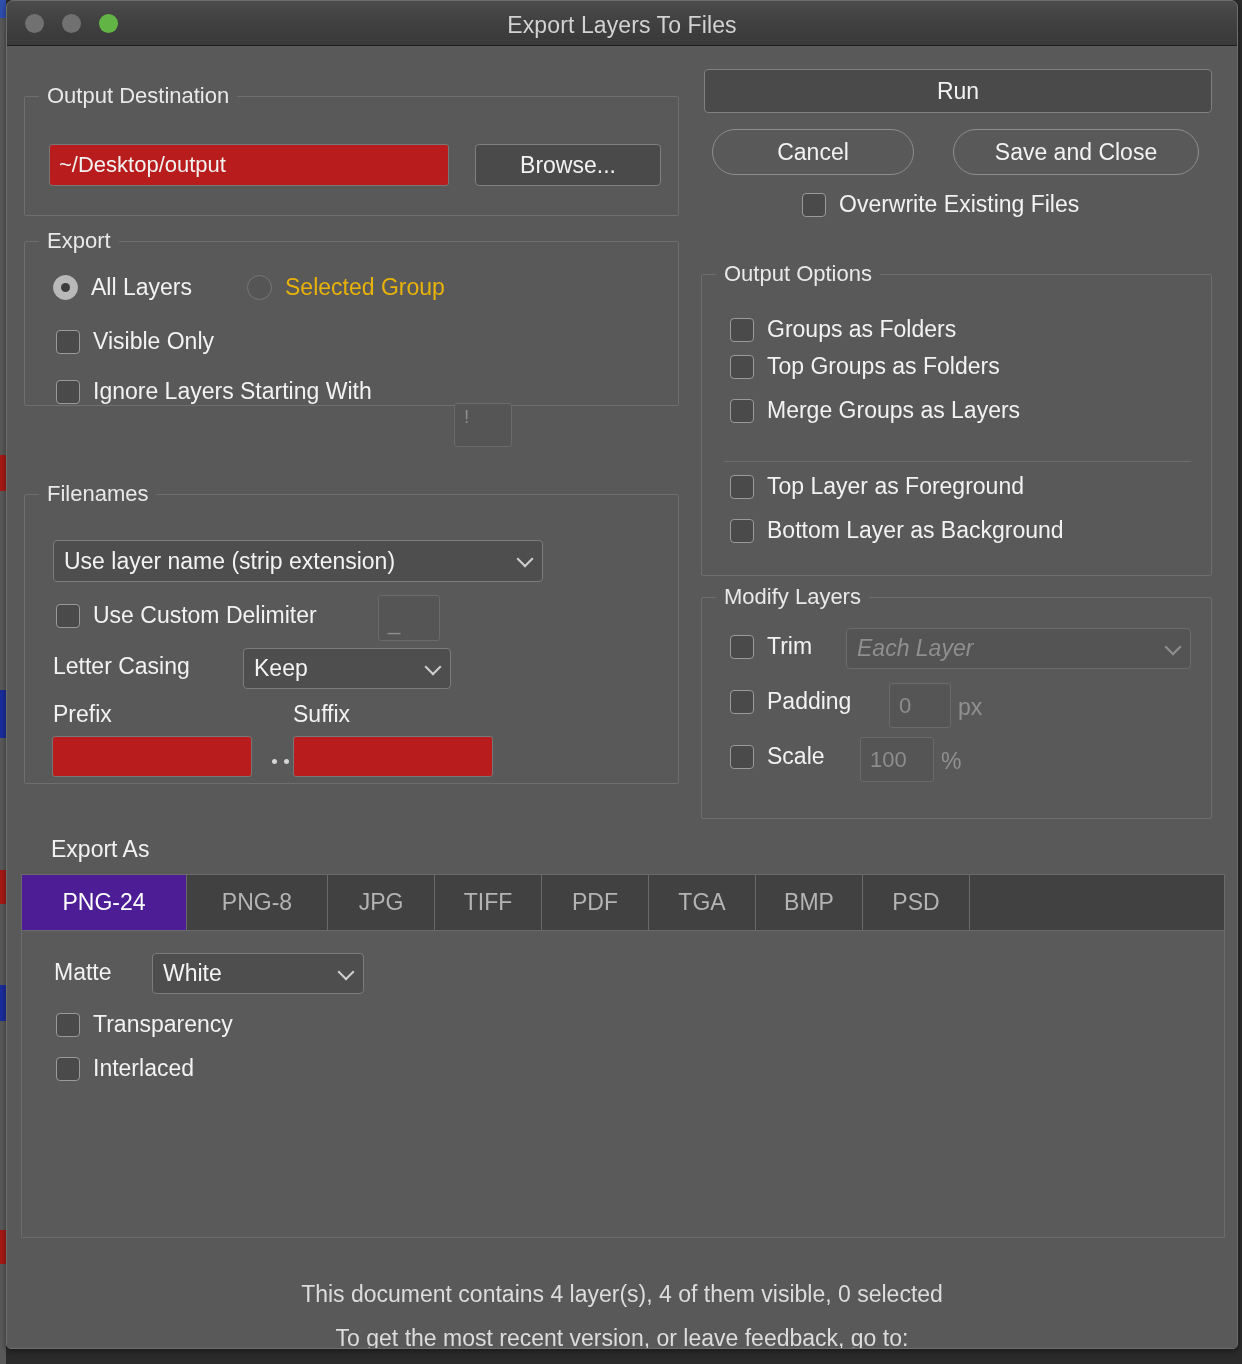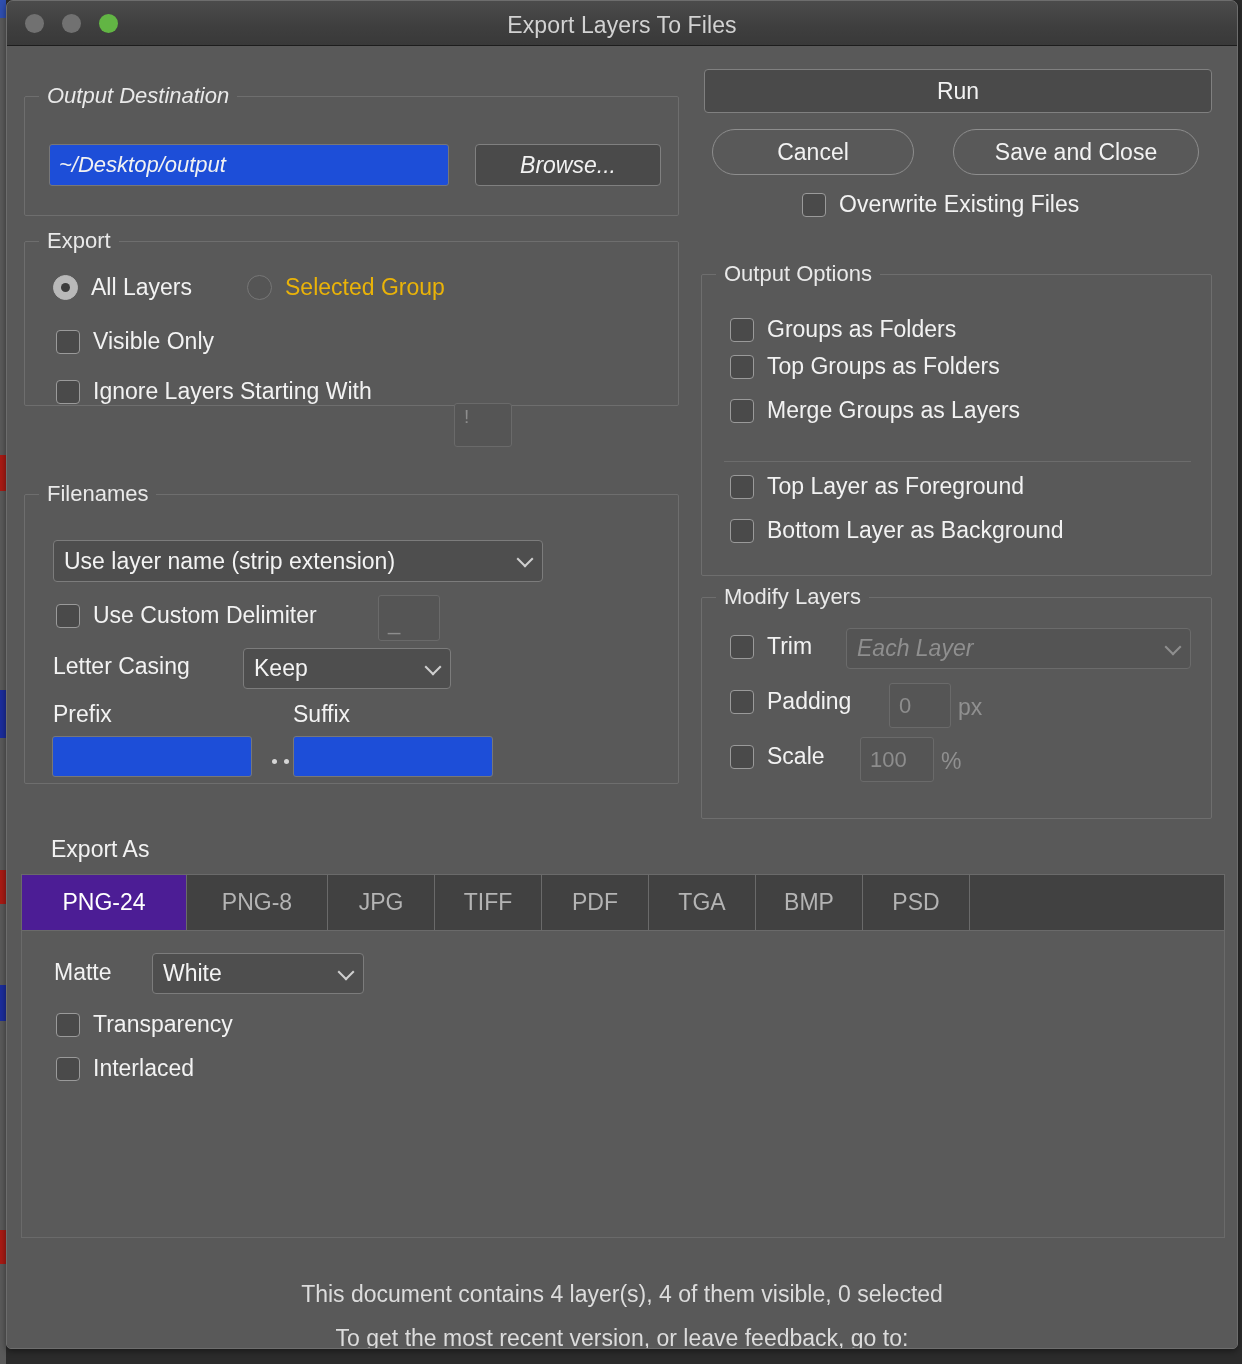--- a/index.html
+++ b/index.html
@@ -44,21 +44,21 @@
 
   
   .group { position: absolute; border: 1px solid #6e6e6e; border-radius: 2px; }
   .group > .legend {
     position: absolute; top: -14px; left: 14px; padding: 0 8px;
     background: #595959; font-size: 22px; color: #e9e9e9; white-space: nowrap;
   }
 
   
   .tf {
-    background: #1d4ed8; border: 1px solid #777777; border-radius: 3px;
+    background: #b91c1c; border: 1px solid #777777; border-radius: 3px;
     color: #f2f2f2; font-size: 22px; display: flex; align-items: center;
     padding: 0 9px; white-space: nowrap; overflow: hidden;
   }
   .tf.dim { color: #8d8d8d; border-color: #6a6a6a; background: #555555; }
 
   .btn {
     background: #4a4a4a; border: 1px solid #808080; border-radius: 4px;
     color: #f2f2f2; font-size: 23px;
     display: flex; align-items: center; justify-content: center;
   }
@@ -147,21 +147,21 @@
     <div class="lights">
       <span class="light close"></span>
       <span class="light min"></span>
       <span class="light max"></span>
     </div>
     <div class="title">Export Layers To Files</div>
   </div>
 
   <div id="body">
 
-    <div class="group" style="left:17px; top:50px; width:655px; height:120px;font-style:italic;">
+    <div class="group" style="left:17px; top:50px; width:655px; height:120px;">
       <div class="legend">Output Destination</div>
       <div class="tf" style="position:absolute; left:24px; top:47px; width:400px; height:42px;">~/Desktop/output</div>
       <div class="btn" style="position:absolute; left:450px; top:47px; width:186px; height:42px;">Browse...</div>
     </div>
 
     <div class="group" style="left:17px; top:195px; width:655px; height:165px;">
       <div class="legend">Export</div>
 
       <div class="row" style="left:28px; top:32px;">
         <span class="rb on"></span>

